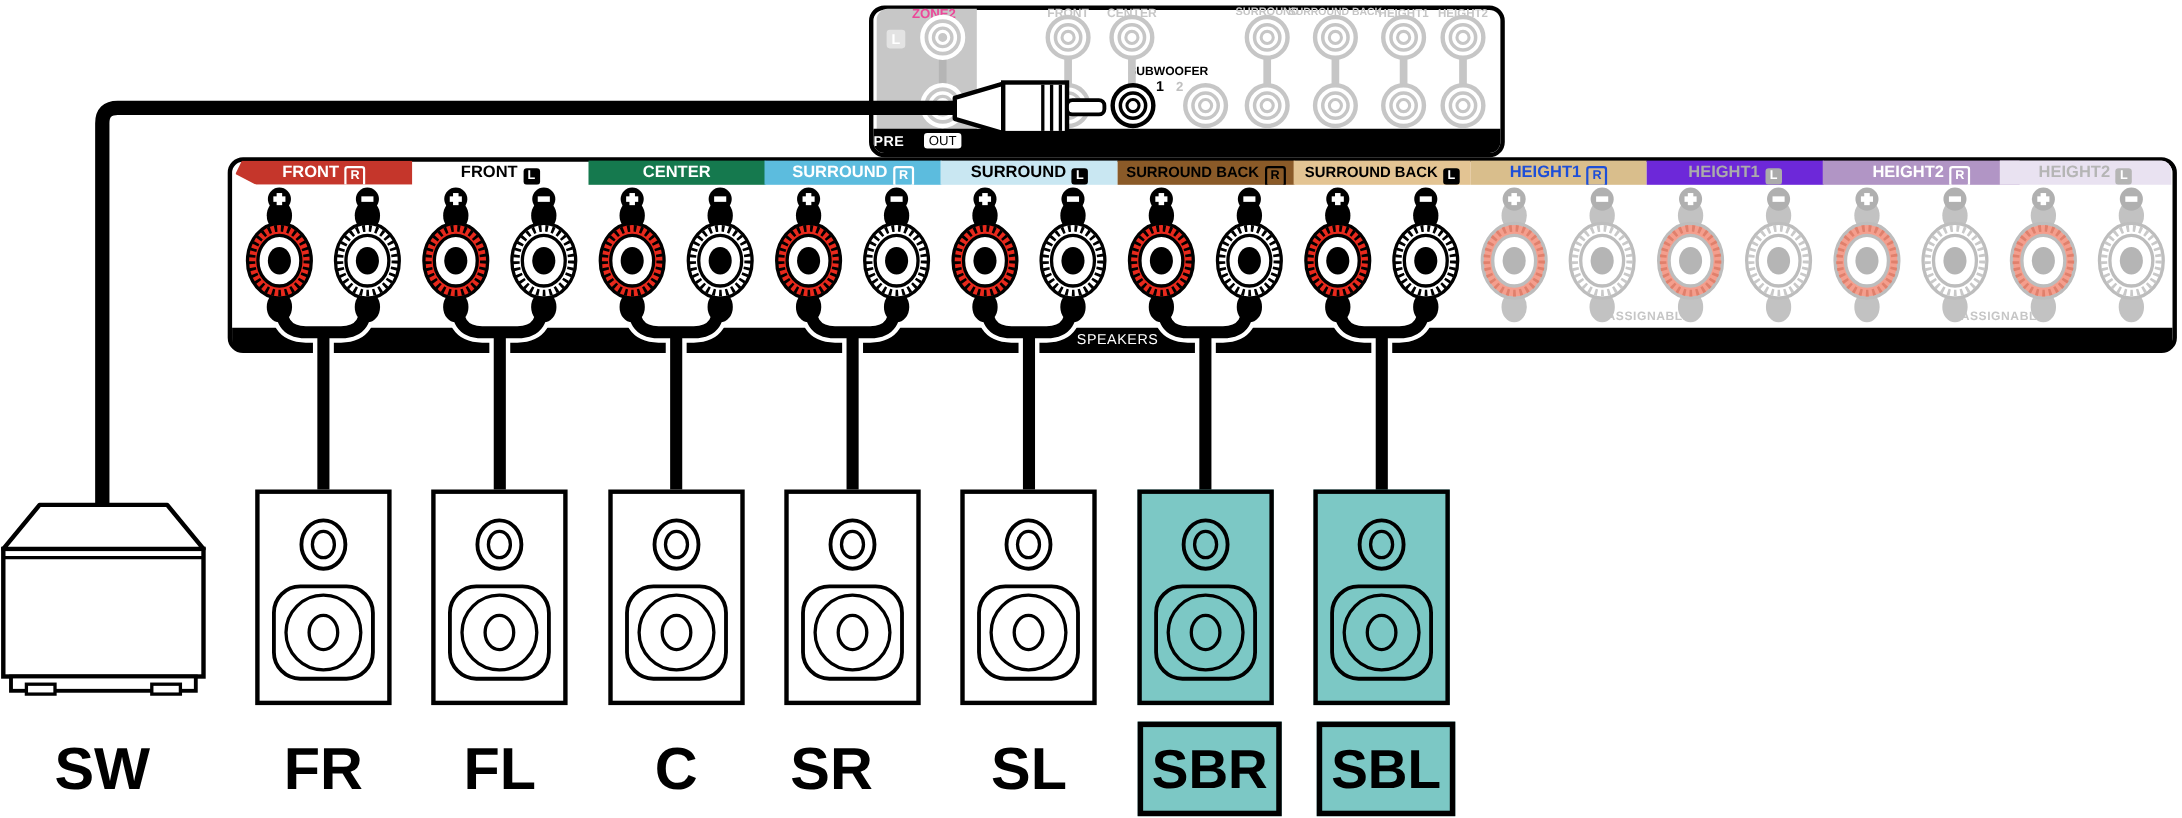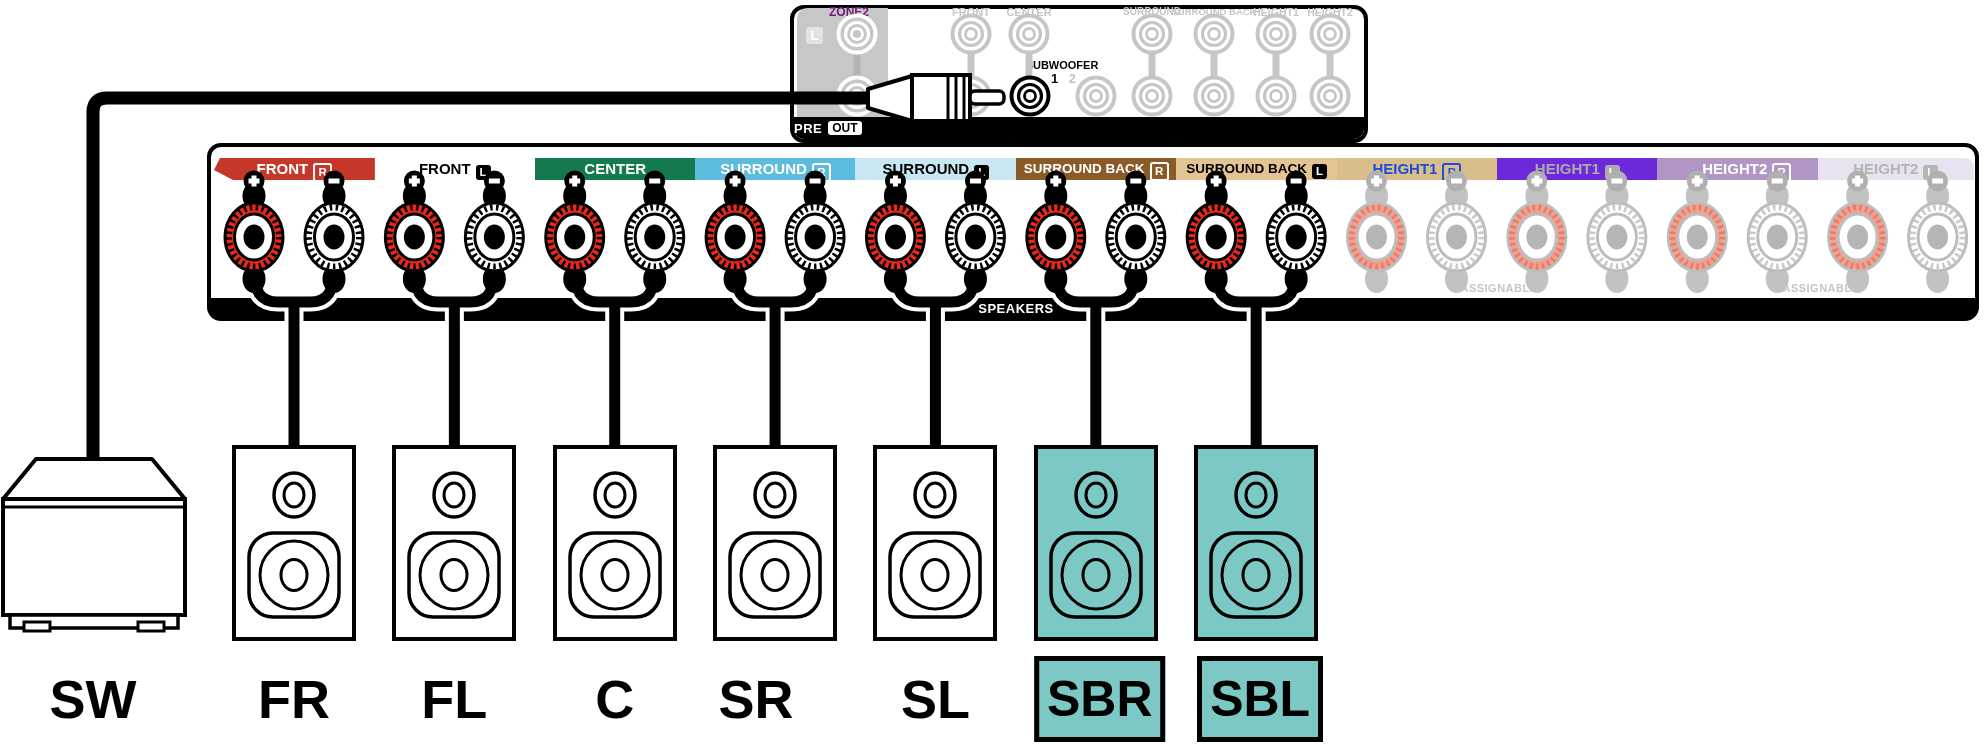--- a/index.html
+++ b/index.html
@@ -4,39 +4,39 @@
 <style>
   html,body{margin:0;padding:0;background:#fff;}
   .stage{position:relative;width:1984px;height:744px;background:#fff;overflow:hidden;
          font-family:"Liberation Sans","DejaVu Sans",sans-serif;}
   .abs{position:absolute;}
   .panel{box-sizing:border-box;border:4px solid #000;background:#fff;border-radius:14px;}
   .z1{z-index:1}.z2{z-index:2}.z3{z-index:3}.z4{z-index:4}.z5{z-index:5}.z6{z-index:6}.z7{z-index:7}
 
   
   .zonebox{background:#c7c7c7;border-radius:10px 0 0 0;}
-  .zone-label{font-weight:bold;font-size:12px;color:#701a75;text-align:center;}
+  .zone-label{font-weight:bold;font-size:12px;color:#ec4899;text-align:center;}
   .zone-badge{background:#e3e3e3;color:#fff;border-radius:3px;font-weight:bold;font-size:13px;
               width:17px;height:17px;line-height:17px;text-align:center;}
   .colhdr{font-weight:bold;color:#c6c6c6;white-space:nowrap;transform:translateX(-50%);}
   .subw-label{font-weight:bold;font-size:11px;color:#000;transform:translateX(-50%);white-space:nowrap;}
   .subw-num1{font-weight:bold;font-size:13px;color:#000;}
   .subw-num2{font-weight:bold;font-size:12px;color:#c0c0c0;}
   .preout-bar{background:#000;border-radius:0 0 10px 10px;display:flex;align-items:center;justify-content:flex-start;gap:6px;}
   .preout-bar .pre{color:#fff;font-weight:bold;font-size:13px;letter-spacing:.5px;}
-  .preout-bar .out{background:#fff;color:#000;font-weight:bold;font-size:12px;border-radius:3px;padding:0 4px;line-height:14px;}
+  .preout-bar .out{background:#fff;color:#000;font-weight:normal;font-size:12px;border-radius:3px;padding:0 4px;line-height:14px;margin-left:12px;}
 
   
-  .chan-label{height:22px;line-height:22px;text-align:center;font-weight:bold;white-space:nowrap;overflow:hidden;margin-top:12px;}
+  .chan-label{height:22px;line-height:22px;text-align:center;font-weight:bold;white-space:nowrap;overflow:hidden;}
   .chan-label .badge{display:inline-block;width:15px;height:15px;line-height:14px;border-radius:3px;
                      font-size:11.5px;font-weight:bold;text-align:center;margin-left:5px;vertical-align:-2px;}
   .badge.outline{border:2px solid currentColor;background:transparent;}
   .badge.filled{color:#fff;}
   .spk-bar{background:#000;border-radius:0 0 10px 10px;}
-  .spk-bar-label{color:#fff;font-weight:bold;font-size:13px;letter-spacing:.5px;transform:translateX(-50%);}
+  .spk-bar-label{color:#fff;font-weight:normal;font-size:13px;letter-spacing:.5px;transform:translateX(-50%);}
   .assignable{color:#c6c6c6;font-weight:bold;font-size:11px;transform:translateX(-50%);letter-spacing:.5px;}
 
   
   .spk-box{box-sizing:border-box;border:4px solid #000;background:#fff;}
   .spk-box.hl{background:var(--hl,#7cc8c5);}
   .spk-name{font-weight:900;font-size:54px;color:#000;text-align:center;transform:translateX(-50%);white-space:nowrap;}
   .spk-name-box{box-sizing:border-box;border:5px solid #000;font-weight:900;font-size:50px;color:#000;
                 text-align:center;transform:translateX(-50%);line-height:76px;padding:0 8px;}
   svg{display:block;}
 </style>
@@ -162,21 +162,21 @@
     </g>
   </svg>
 
   <div class="abs panel z4" style="left:207px;top:143px;width:1772px;height:178px;"></div>
   <div id="strip">
       <div class="abs chan-label z4" style="left:214px;top:146px;width:160.86px;background:#c5362b;color:#ffffff;font-size:15px;clip-path:polygon(6px 0,100% 0,100% 100%,19px 100%,0 55%);"><span>FRONT</span><span class="badge outline">R</span></div>
       <div class="abs chan-label z4" style="left:374.36px;top:146px;width:160.86px;color:#000000;font-size:15px;"><span>FRONT</span><span class="badge filled" style="background: rgb(0, 0, 0);">L</span></div>
       <div class="abs chan-label z4" style="left:534.72px;top:146px;width:160.86px;background:#15794e;color:#ffffff;font-size:15px;"><span>CENTER</span></div>
       <div class="abs chan-label z4" style="left:695.08px;top:146px;width:160.86px;background:#5cbcde;color:#ffffff;font-size:15px;"><span>SURROUND</span><span class="badge outline">R</span></div>
       <div class="abs chan-label z4" style="left:855.44px;top:146px;width:160.86px;background:#c9e7f2;color:#000000;font-size:15px;"><span>SURROUND</span><span class="badge filled" style="background: rgb(0, 0, 0);">L</span></div>
-      <div class="abs chan-label z4" style="left:1015.8000000000001px;top:146px;width:160.86px;background:#8a5a28;color:#ffffff;font-size:13.5px;"><span>SURROUND BACK</span><span class="badge outline">R</span></div>
+      <div class="abs chan-label z4" style="left:1015.8000000000001px;top:146px;width:160.86px;background:#8a5a28;color:#000000;font-size:13.5px;"><span>SURROUND BACK</span><span class="badge outline">R</span></div>
       <div class="abs chan-label z4" style="left:1176.16px;top:146px;width:160.86px;background:#e3c493;color:#000000;font-size:13.5px;"><span>SURROUND BACK</span><span class="badge filled" style="background: rgb(0, 0, 0);">L</span></div>
       <div class="abs chan-label z4" style="left:1336.52px;top:146px;width:160.86px;background:#d9be8c;color:#1d4ed8;font-size:15px;"><span>HEIGHT1</span><span class="badge outline">R</span></div>
       <div class="abs chan-label z4" style="left:1496.88px;top:146px;width:160.86px;background:#6d28d9;color:#ababab;font-size:15px;"><span>HEIGHT1</span><span class="badge filled" style="background: rgb(171, 171, 171);">L</span></div>
       <div class="abs chan-label z4" style="left:1657.2400000000002px;top:146px;width:179px;background:#b195c5;color:#ffffff;font-size:15px;"><span>HEIGHT2</span><span class="badge outline">R</span></div>
       <div class="abs chan-label z4" style="left:1817.6000000000001px;top:146px;width:156.39999999999986px;background:#e9e2f1;color:#b5b5b5;font-size:15px;border-radius:0 9px 0 0;"><span>HEIGHT2</span><span class="badge filled" style="background: rgb(181, 181, 181);">L</span></div>
     </div>
   <div class="abs spk-bar z4" style="left:211px;top:298px;width:1764px;height:22px;"></div>
   <span class="abs spk-bar-label z4" style="left:1016px;top:301px;">SPEAKERS</span>
   <span class="abs assignable z4" style="left:1499px;top:282px;">ASSIGNABLE</span>
   <span class="abs assignable z4" style="left:1821px;top:282px;">ASSIGNABLE</span>

